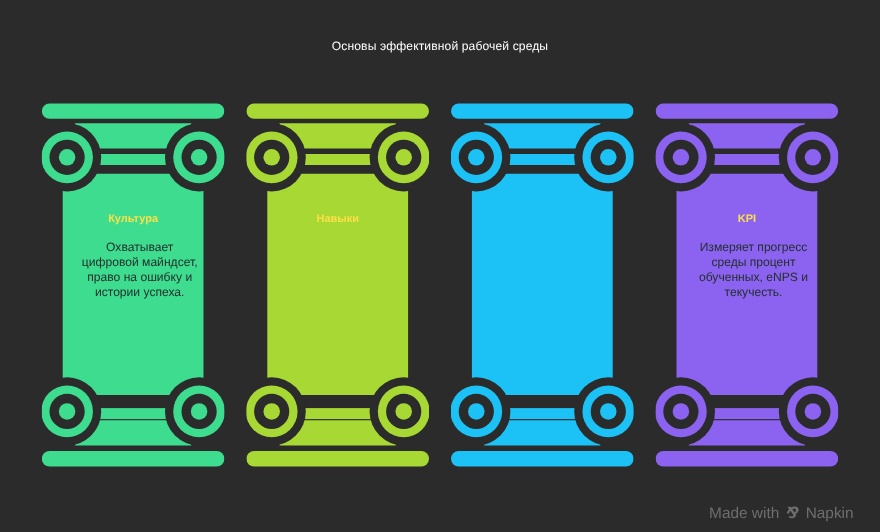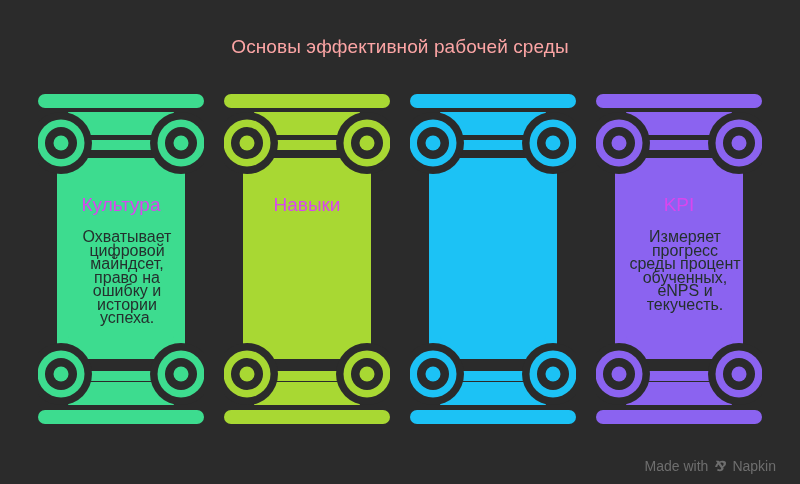--- a/index.html
+++ b/index.html
@@ -4,37 +4,37 @@
 <style>
   html, body { margin: 0; padding: 0; }
   body {
     width: 800px; height: 484px; overflow: hidden;
     background: #2b2b2b;
     font-family: "Liberation Sans", "DejaVu Sans", sans-serif;
     position: relative;
   }
   .title {
     position: absolute; left: 0; top: 36px; width: 800px;
-    text-align: center; color: #fca5a5; font-size: 19px;
+    text-align: center; color: #ffffff; font-size: 11px;
     letter-spacing: 0.1px;
   }
   .pillar {
     position: absolute; top: 90px; width: 166px; height: 340px;
   }
   .pillar svg { position: absolute; left: 0; top: 0; }
   .pillar .content {
     position: absolute; left: 20px; top: 104px; width: 126px;
     text-align: center; color: #1f2a2a;
   }
   .pillar .heading {
-    font-weight: normal; font-size: 19px; margin-bottom: 14px;
-    white-space: nowrap; color: #d946ef;
+    font-weight: bold; font-size: 10px; margin-bottom: 14px;
+    white-space: nowrap; color: #fde047;
   }
   .pillar .desc {
-    font-size: 16px; line-height: 13.5px; color: #24302e; margin-left: 12px;
+    font-size: 11px; line-height: 13.5px; color: #24302e; margin-left: 12px;
   }
   .footer {
     position: absolute; right: 24px; top: 458px;
     font-size: 14px; color: #6e6e6e;
   }
   .footer .logo { font-style: italic; font-weight: bold; margin: 0 2px; }
 </style>
 </head>
 <body>
 

